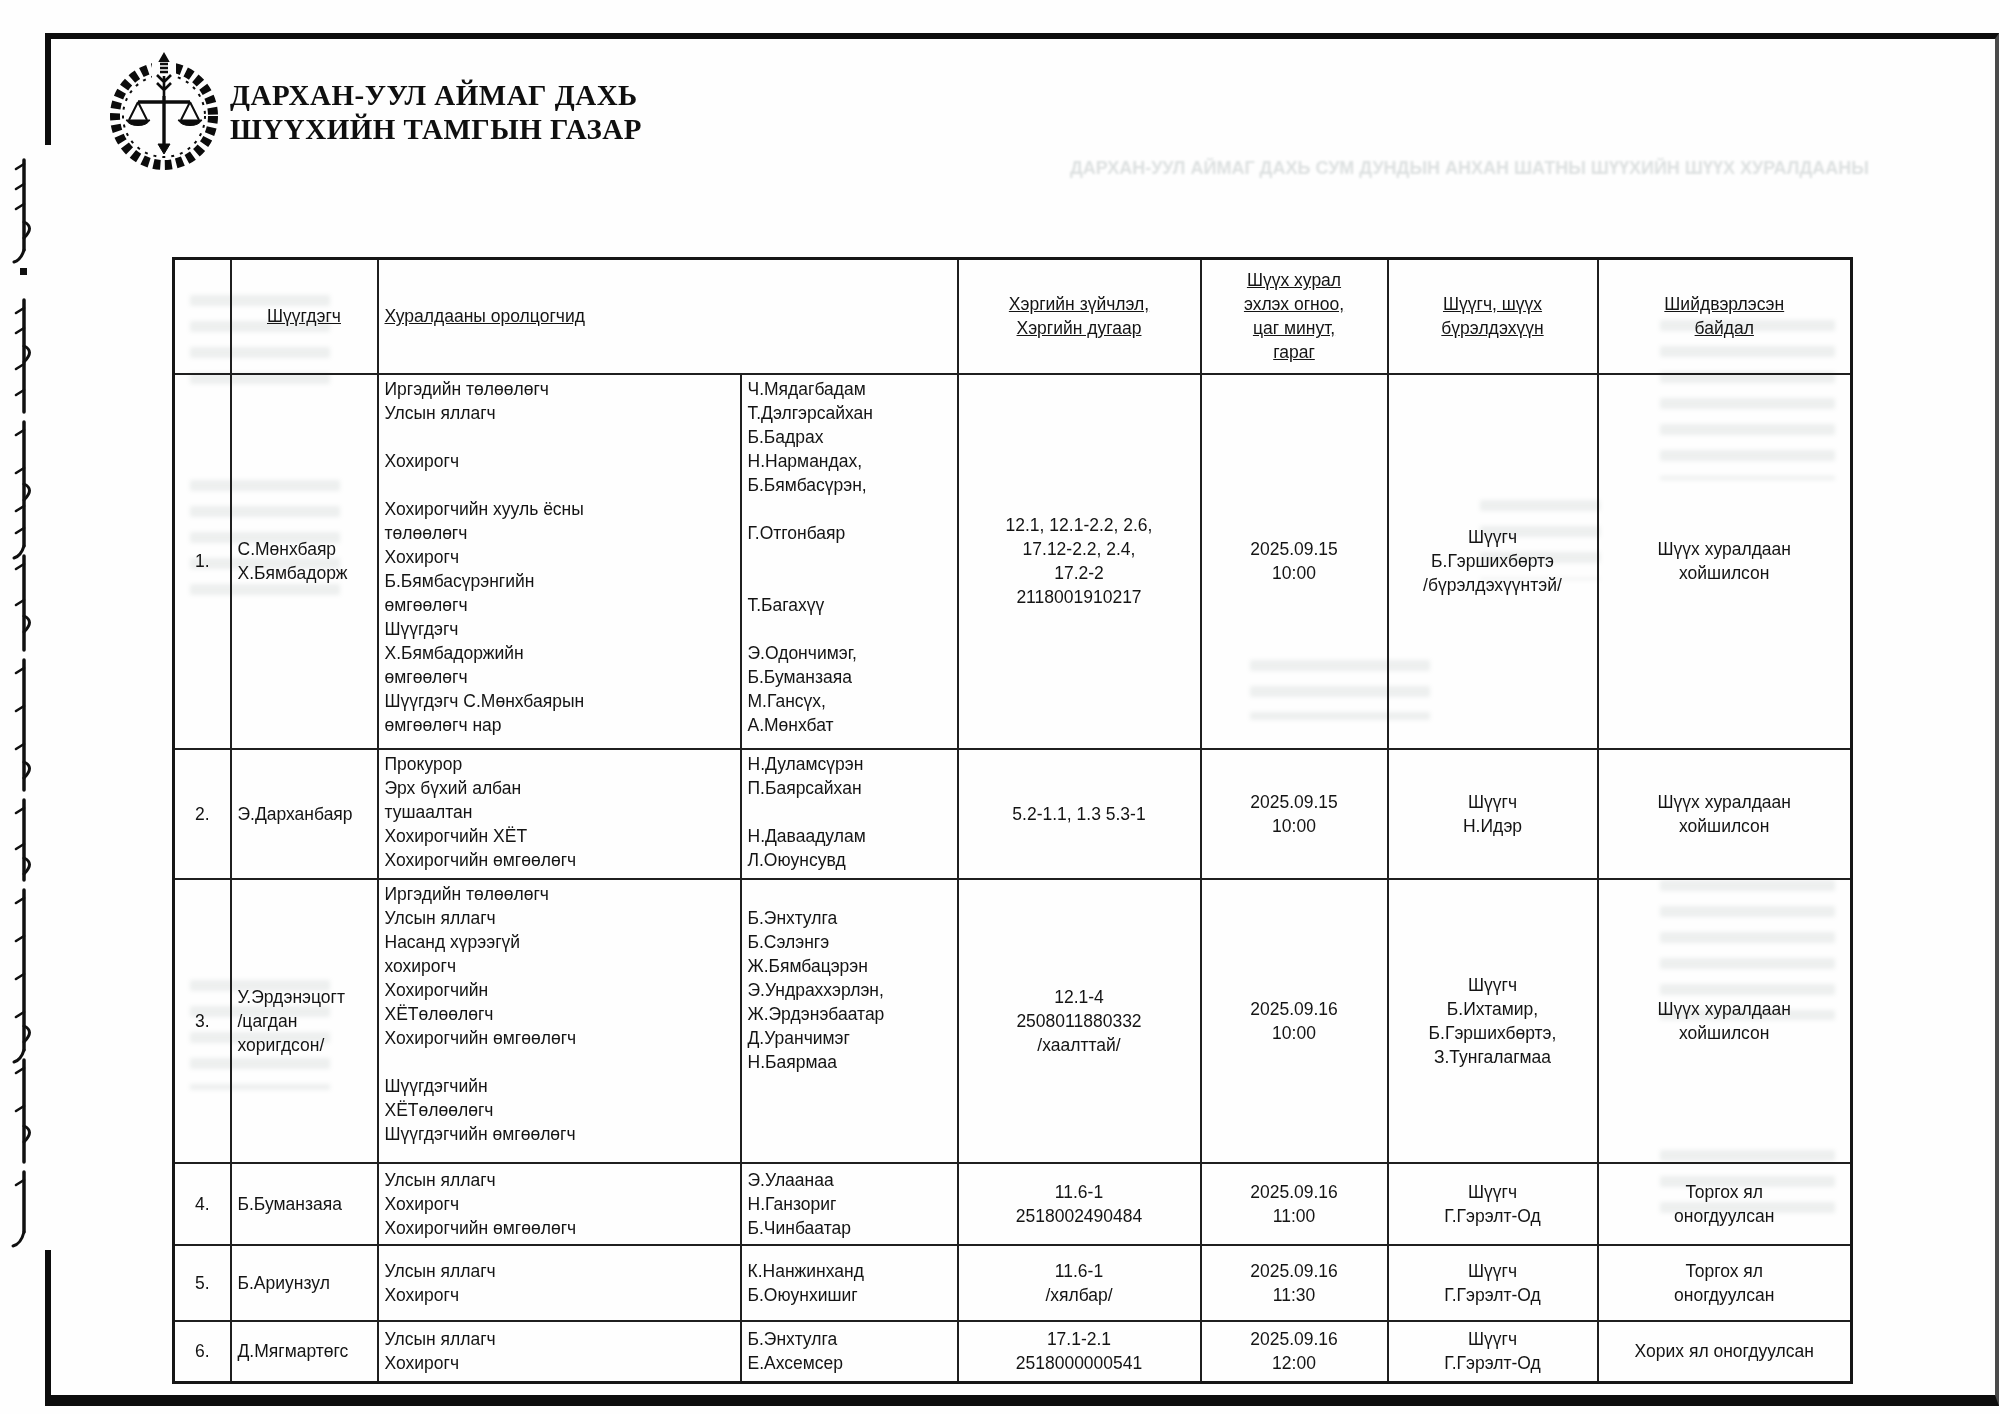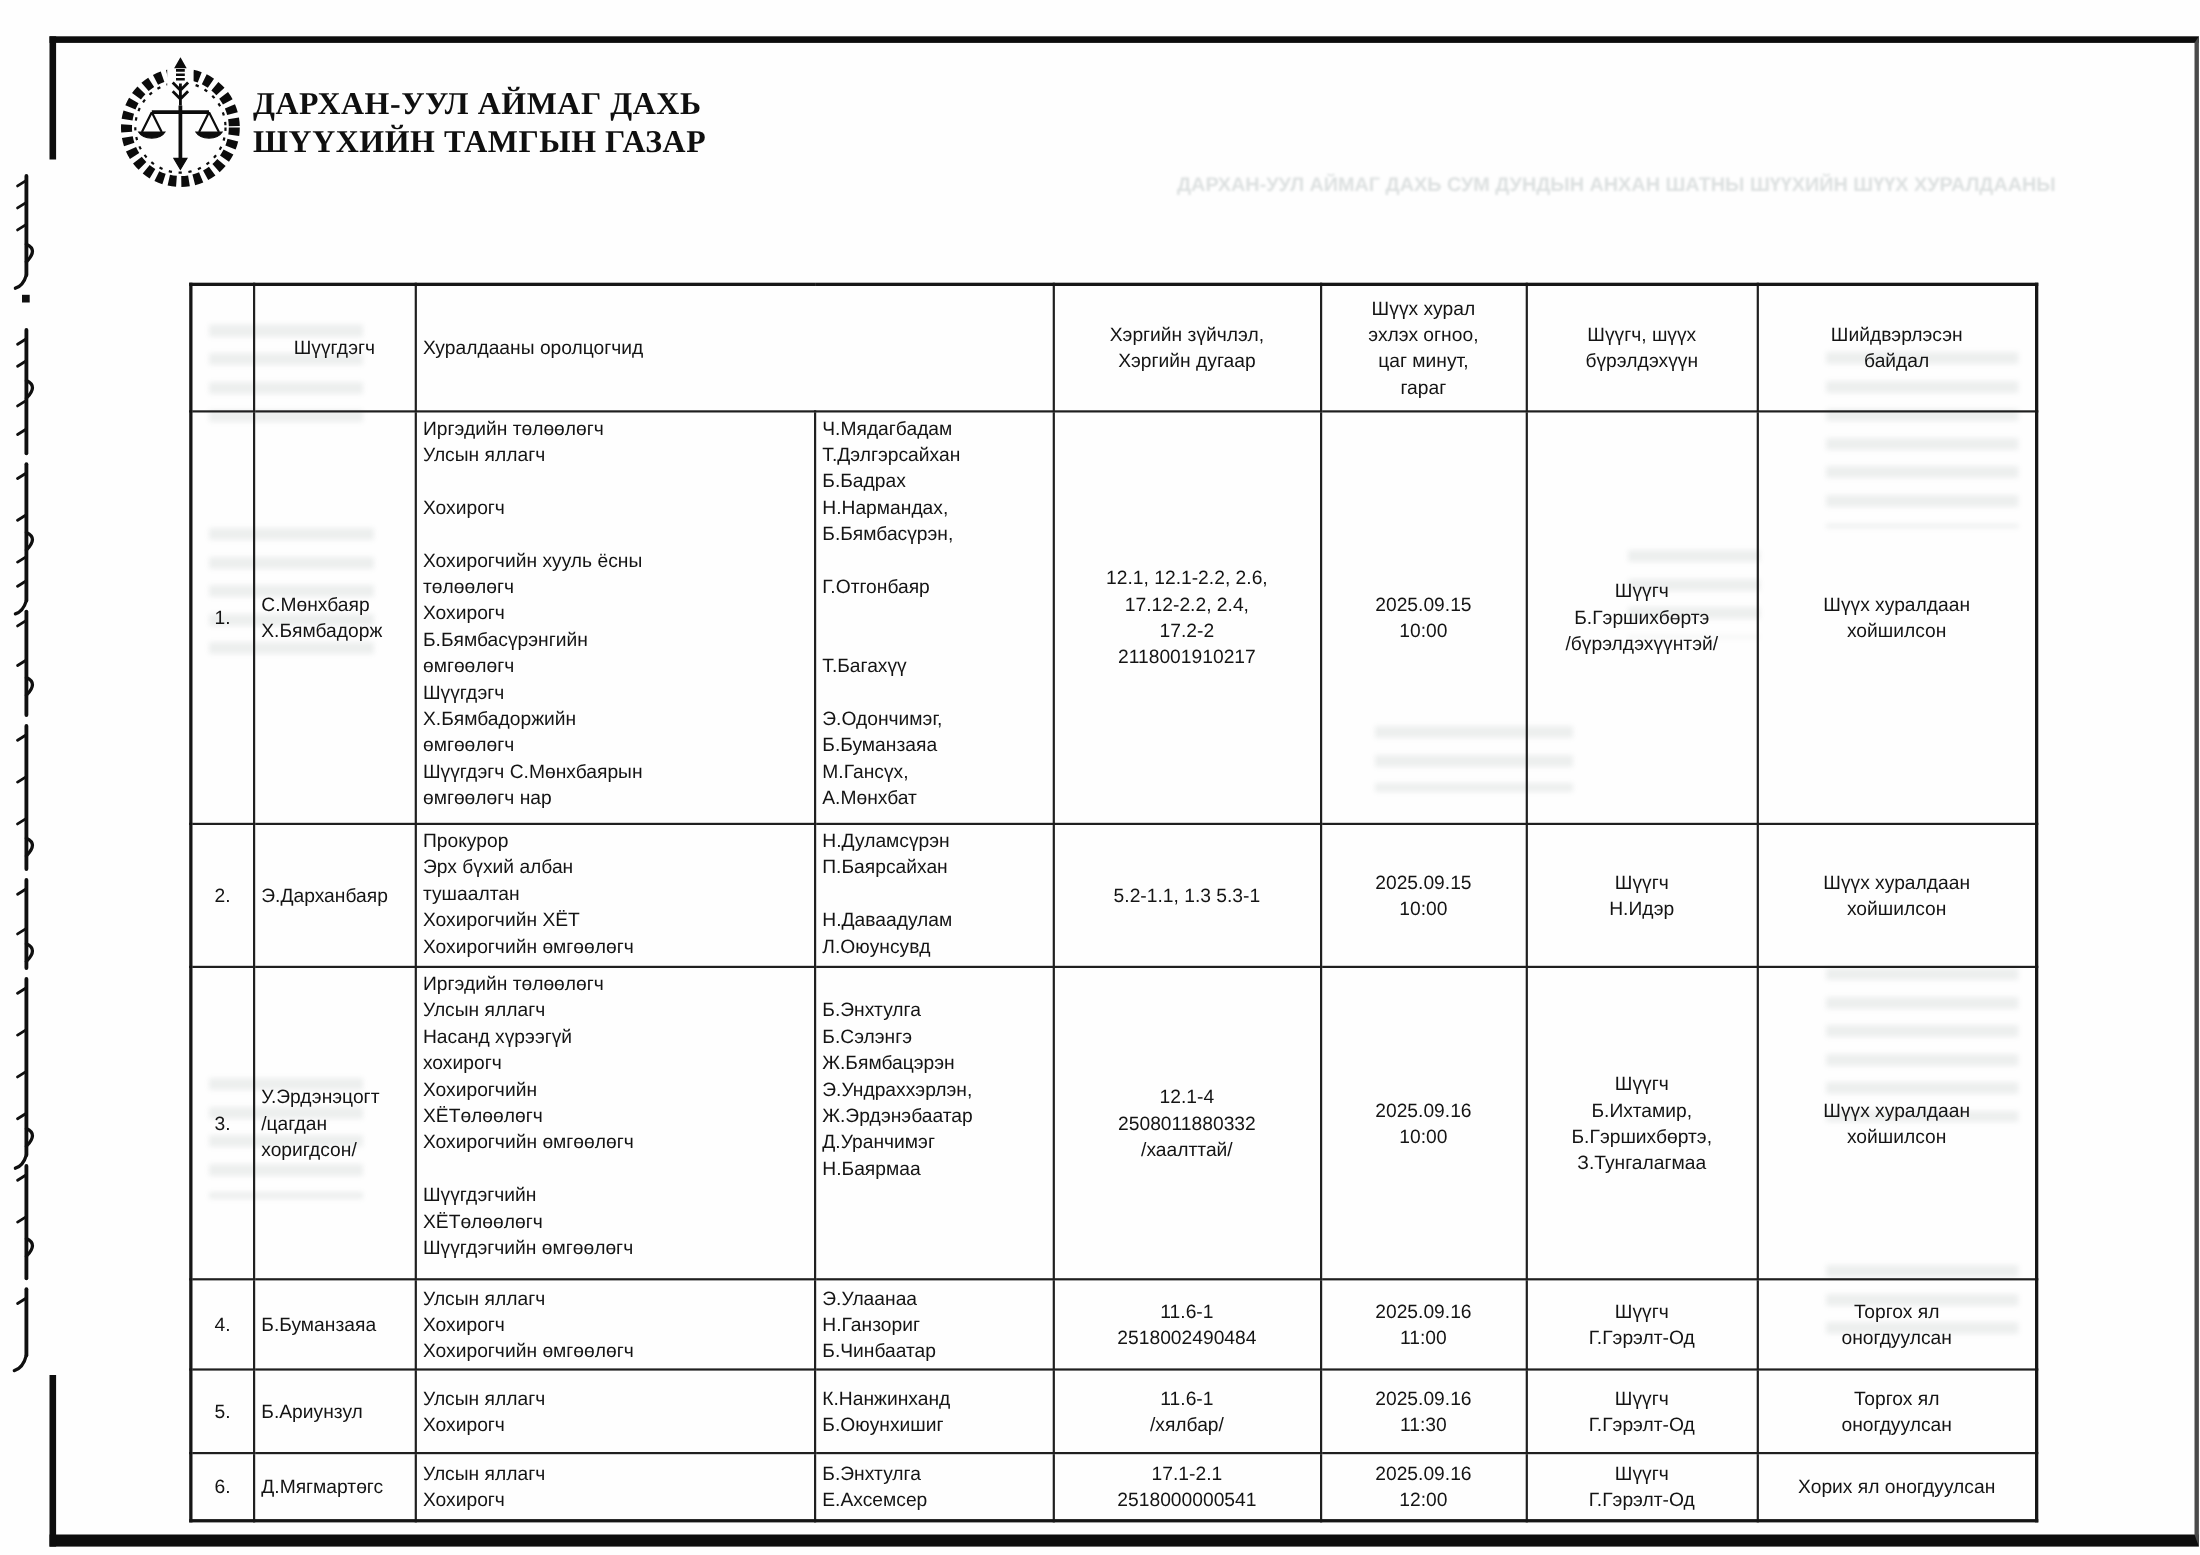--- a/index.html
+++ b/index.html
@@ -26,21 +26,21 @@
   
   .titles{position:absolute;left:172px;top:198px;width:1678px;text-align:center;}
   .doc-title{font-size:19px;font-weight:bold;color:#161616;}
   .doc-sub{font-size:18.5px;font-weight:bold;color:#1b1b1b;margin-top:5px;}
 
   
   table.summary{position:absolute;left:172px;top:257px;width:1678px;border-collapse:collapse;
                 table-layout:fixed;font-size:17.5px;line-height:24px;color:#141414;}
   table.summary th,table.summary td{border:2.4px solid #1f1f1f;padding:2px 6px;overflow:hidden;}
   table.summary{border:3px solid #161616;}
-  th{font-weight:400;text-align:center;vertical-align:middle;white-space:pre-line;}
+  th{font-weight:400;text-align:center;vertical-align:middle;white-space:pre-line;text-decoration:underline;}
   td{white-space:pre-line;margin-top:16px;}
   td.c-num{text-align:center;vertical-align:middle;}
   td.c-def{text-align:left;vertical-align:middle;}
   td.c-roles,td.c-names{text-align:left;vertical-align:top;padding-top:4px;padding-left:9px;}
   tr.vmid td.c-roles,tr.vmid td.c-names{vertical-align:middle;padding-top:2px;}
   td.c-case,td.c-date,td.c-judge,td.c-res{text-align:center;vertical-align:middle;}
   th.h-part{text-align:left;padding-left:12px;}
   tr.hrow{height:115px;}
   tr.r1{height:375px;} tr.r2{height:130px;} tr.r3{height:284px;}
   tr.r4{height:82px;} tr.r5{height:76px;} tr.r6{height:62px;}

